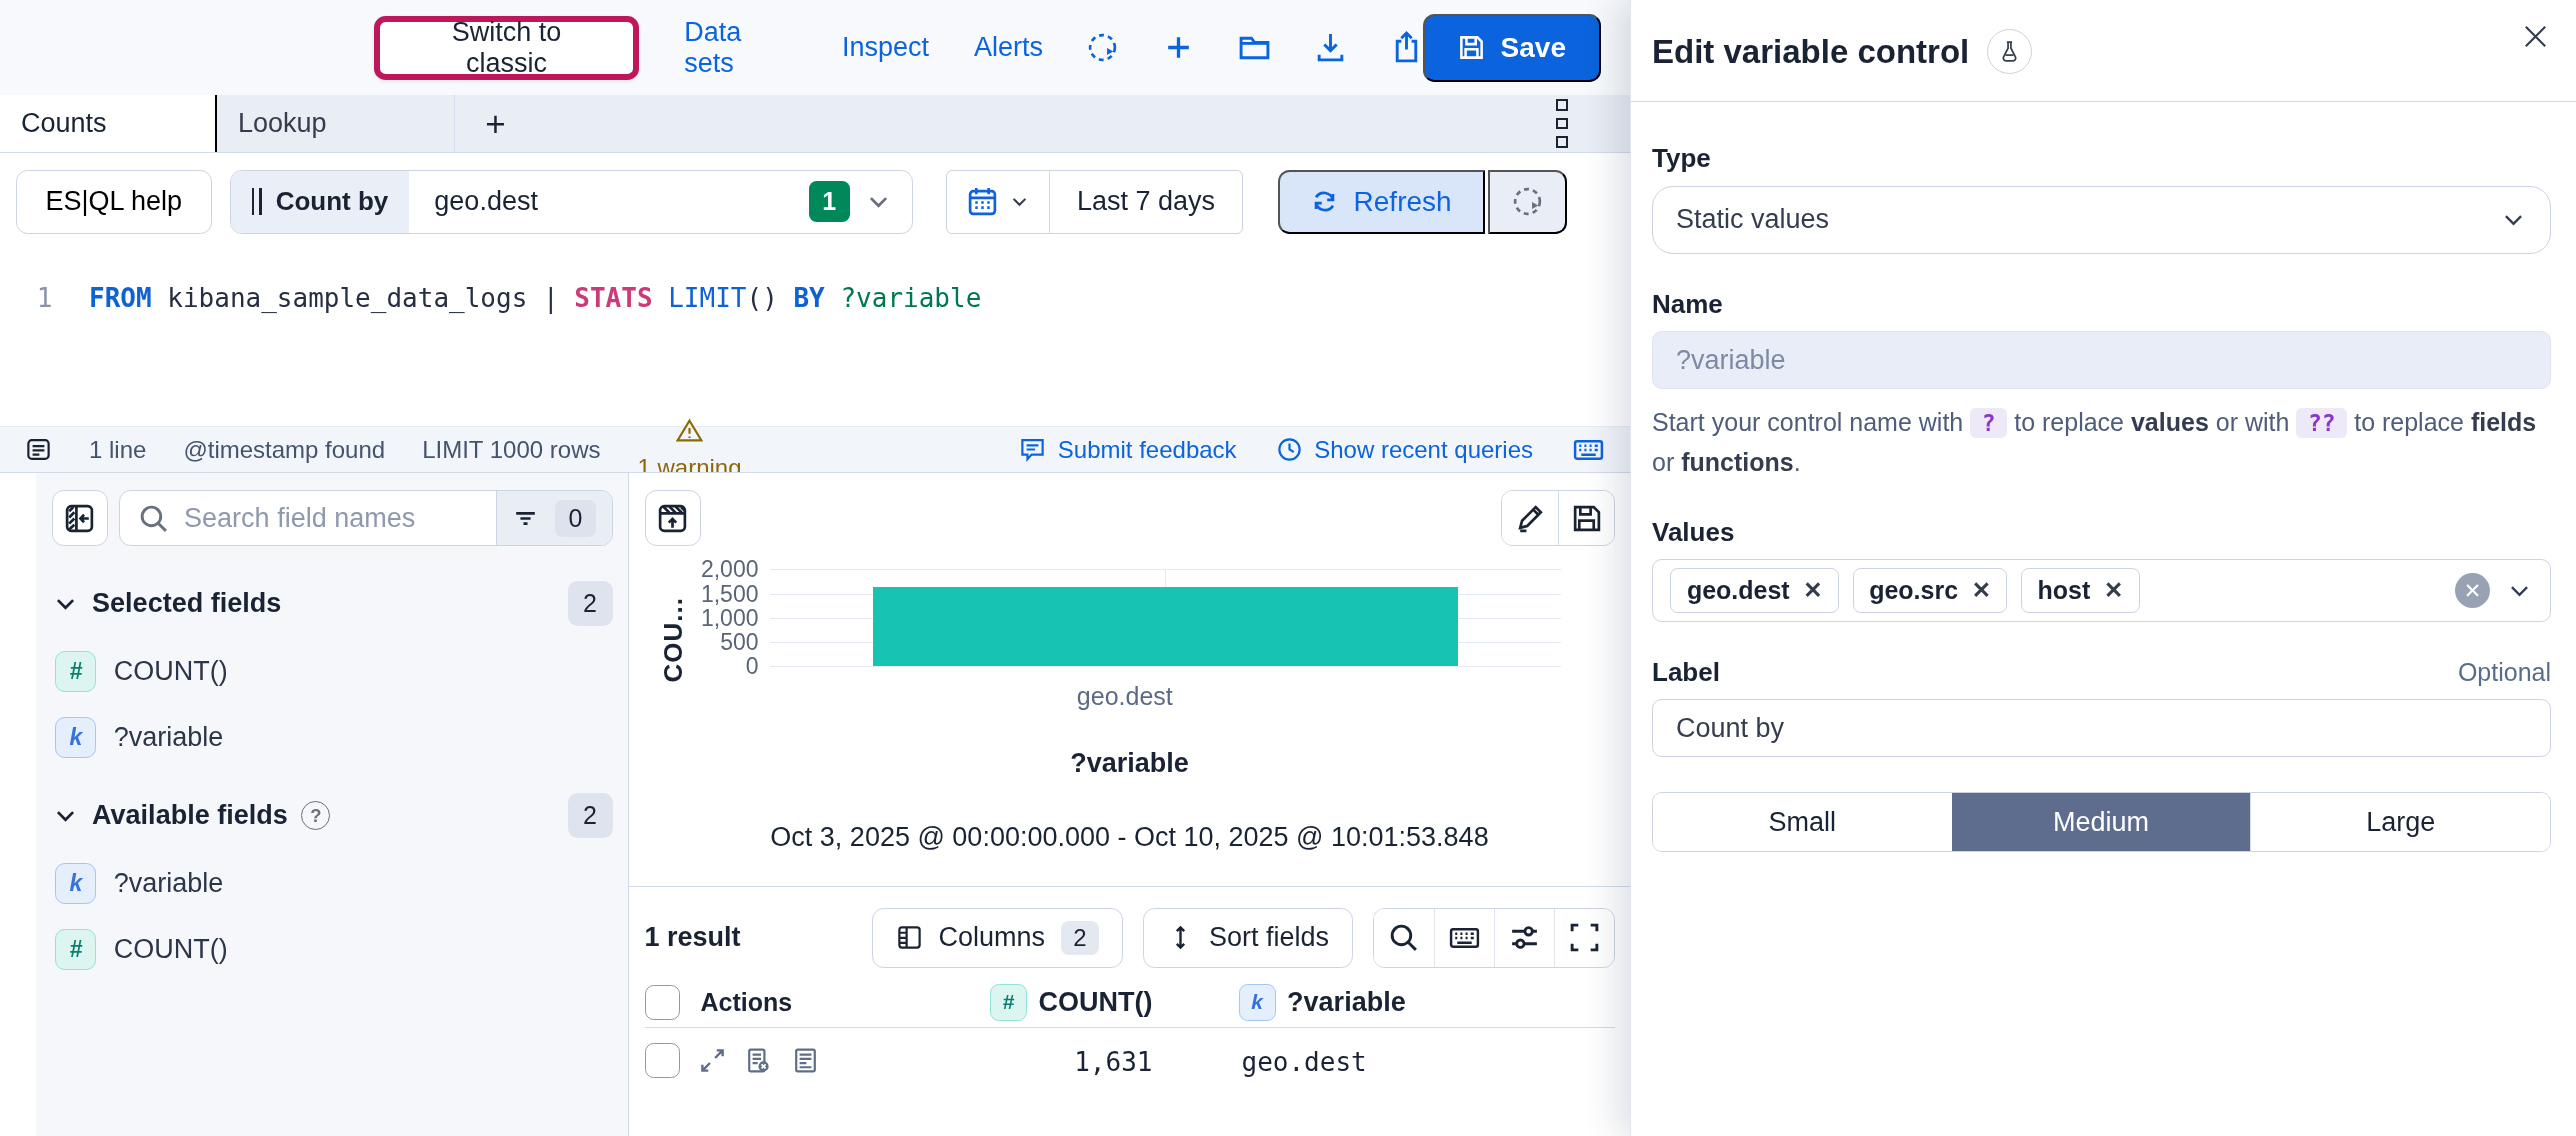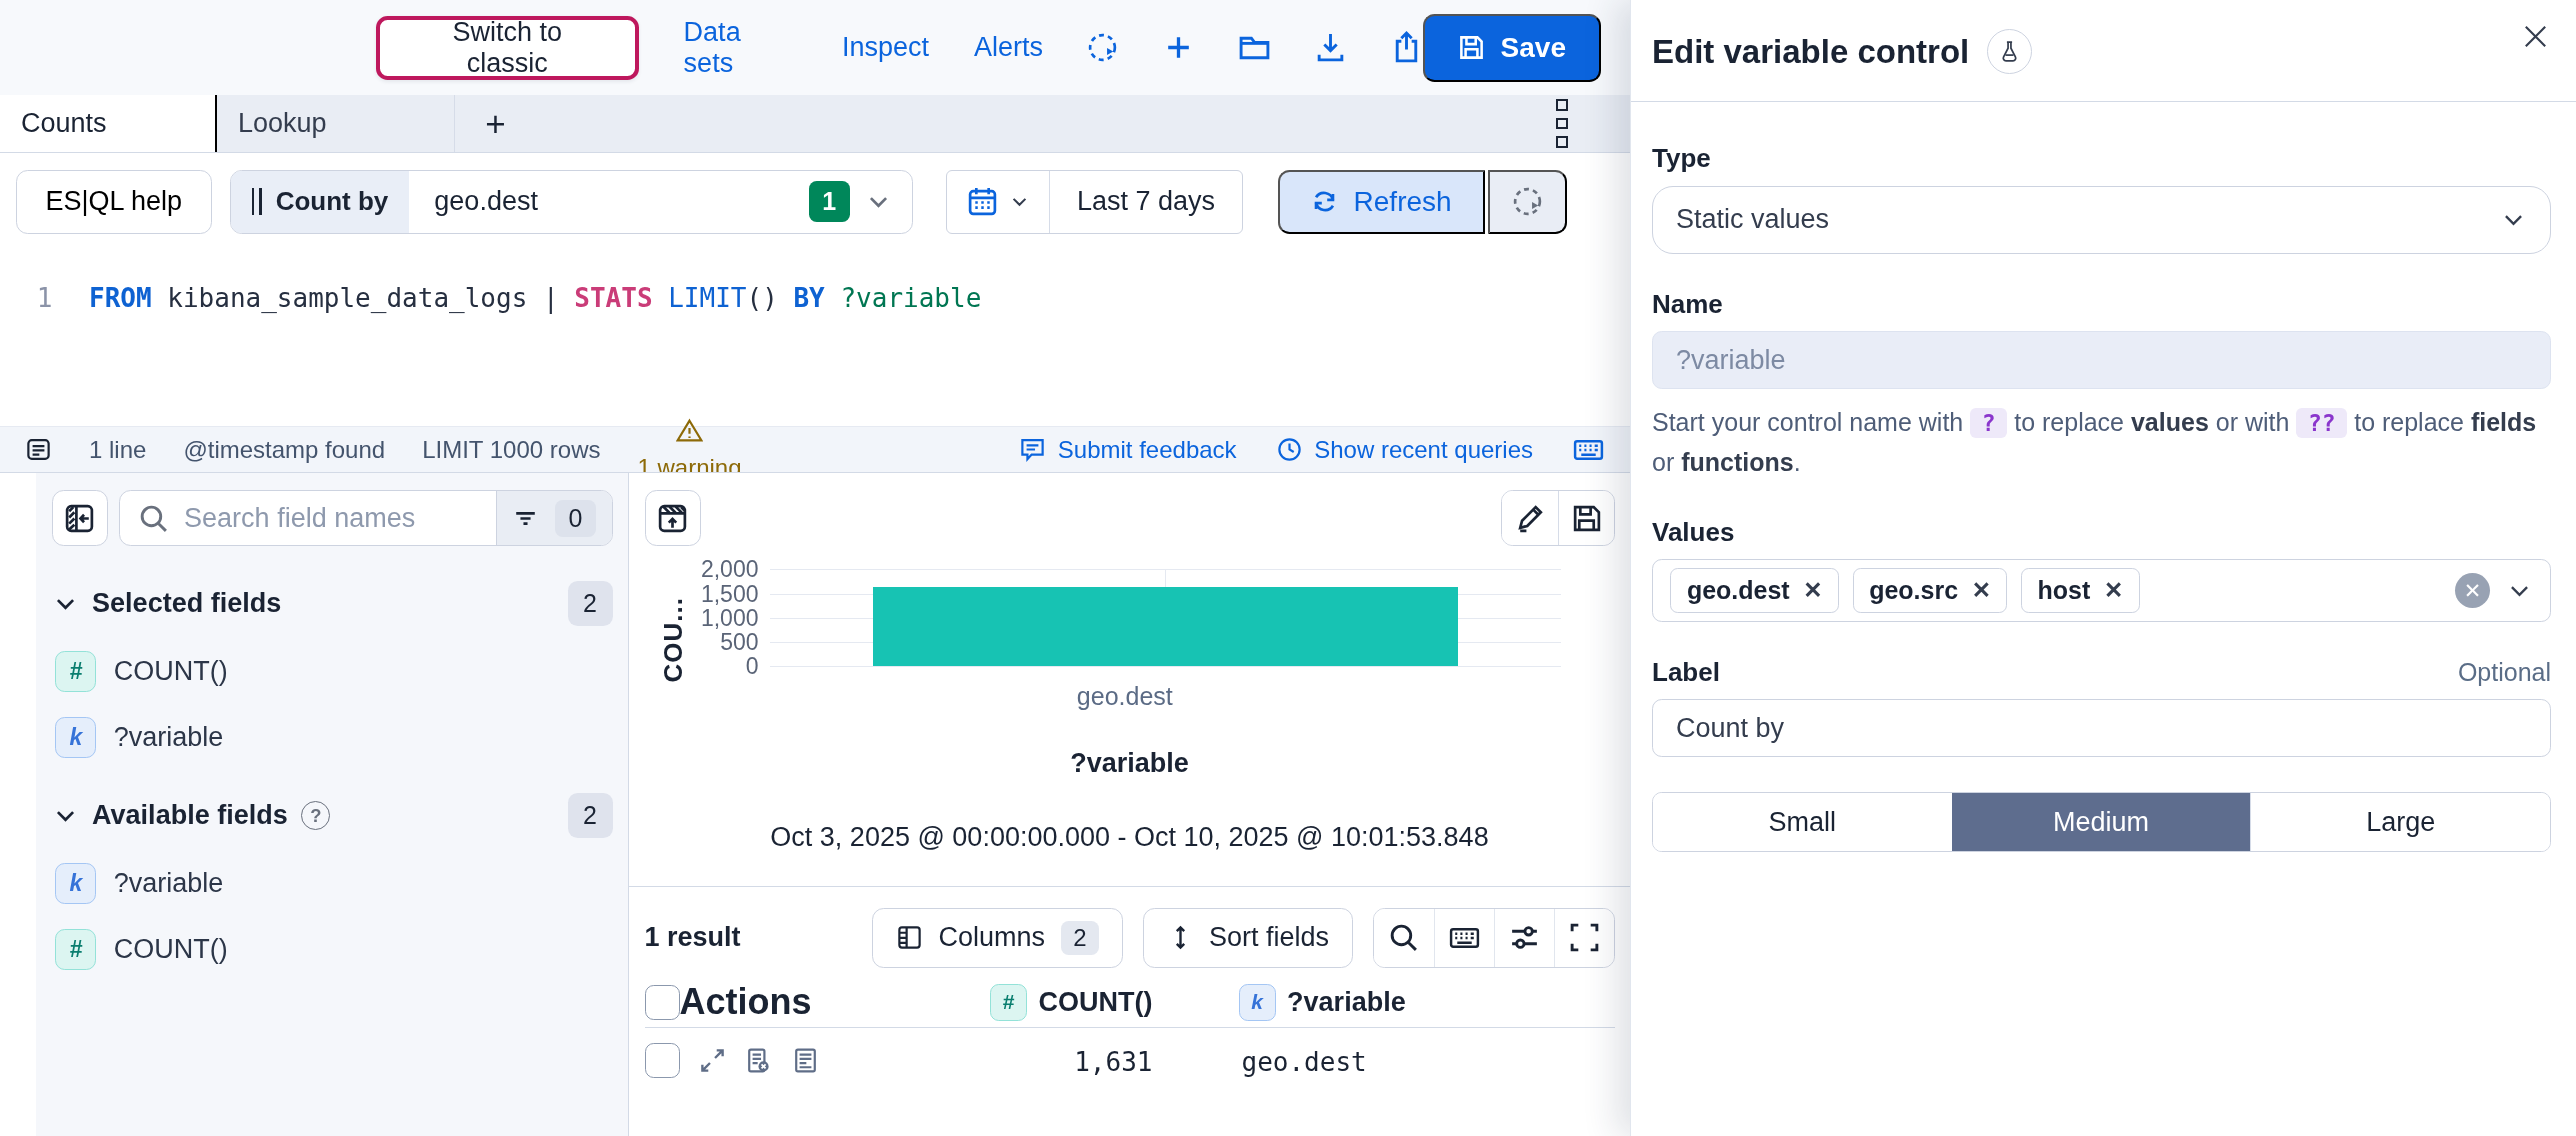--- a/index.html
+++ b/index.html
@@ -14,21 +14,21 @@
   svg { display: block; }
   .ic { width: 33px; height: 33px; }
   .ic-sm { width: 27px; height: 27px; }
 
   
   .main { position: absolute; left: 0; top: 0; width: 1630px; height: 1137px; display: flex; flex-direction: column; }
 
   
   .topbar { height: 95px; background: #f7f9fc; display: flex; align-items: center; flex: 0 0 auto; }
   .topbar-spacer { width: 378px; }
-  .btn-classic { height: 64px; padding: 0 29px; background: #fff; border: 4px solid #be185d; border-radius: 11.6px;
+  .btn-classic { height: 64px; padding: 0 29px; background: #fff; border: 6px solid #be185d; border-radius: 11.6px;
     font-size: 27px; font-weight: 500; color: #1a2333; display: flex; align-items: center; box-shadow: 0 1.9px 3.9px rgba(30,40,70,.08); cursor: pointer; }
   .topbar-link { font-size: 27px; font-weight: 500; color: #0b64dd; margin-left: 45px; cursor: pointer; }
   .topbar-icon { margin-left: 43px; color: #0b64dd; cursor: pointer; }
   .btn-save { margin-left: auto; margin-right: 29px; height: 68px; padding: 0 33px; background: #0b64dd; color: #fff;
     border-radius: 11.6px; font-size: 28px; font-weight: 600; display: flex; align-items: center; gap: 15.5px; cursor: pointer; }
 
   
   .tabbar { height: 58px; background: #e9edf4; display: flex; align-items: stretch; border-bottom: 1px solid #d3dae6; flex: 0 0 auto; }
   .tab { display: flex; align-items: center; padding-left: 21px; font-size: 27px; cursor: pointer; }
   .tab.active { width: 215px; background: #fff; color: #1a2333; }
@@ -137,21 +137,21 @@
   .rt-buttons { margin-left: auto; display: flex; align-items: center; gap: 19.4px; }
   .btn-ghost { height: 60px; border: 1px solid #cdd3e0; border-radius: 11.6px; background: #fff; display: flex;
     align-items: center; gap: 15.5px; padding: 0 23px; font-size: 27px; font-weight: 500; cursor: pointer; color: #1a2333; }
   .mini-badge { background: #e4e8f0; border-radius: 7.7px; padding: 2.9px 12.6px; font-size: 24px; }
   .icon-group { display: flex; border: 1px solid #cdd3e0; border-radius: 11.6px; overflow: hidden; }
   .ig-cell { width: 60px; height: 58px; display: flex; align-items: center; justify-content: center; background: #fff; cursor: pointer; color: #1a2333; }
   .ig-cell + .ig-cell { border-left: 1px solid #e1e6ee; }
 
   .grid-header { position: relative; display: flex; align-items: center; height: 56px; margin-top: 9.7px; border-bottom: 1px solid #d3dae6; }
   .cb { width: 35px; height: 35px; border: 1.9px solid #8b98ad; border-radius: 8.7px; background: #fff; cursor: pointer; flex: 0 0 auto; }
-  .hdr-actions { font-weight: 700; font-size: 36px; }
+  .hdr-actions { font-weight: 700; font-size: 25px; margin-left: 21px; }
   .hdr-count { position: absolute; right: 462px; display: flex; align-items: center; gap: 11.6px; font-weight: 700; font-size: 27px; }
   .hdr-var { position: absolute; left: 594px; display: flex; align-items: center; gap: 11.6px; font-weight: 700; font-size: 27px; }
   .col-badge { width: 37px; height: 37px; border-radius: 8.7px; font-size: 21px; font-weight: 700; font-style: italic;
     display: flex; align-items: center; justify-content: center; }
   .col-badge.number { background: #dcf5f1; border: 1px solid #93e2d8; color: #0a7e6f; }
   .col-badge.keyword { background: #e5eefb; border: 1px solid #a4c6f4; color: #3673d8; }
 
   .grid-row { position: relative; height: 122px; border-bottom: 1px solid #e3e8f0; }
   .row-left { display: flex; align-items: center; gap: 19.4px; padding-top: 15.5px; }
   .row-icon { color: #5f6d87; cursor: pointer; }

